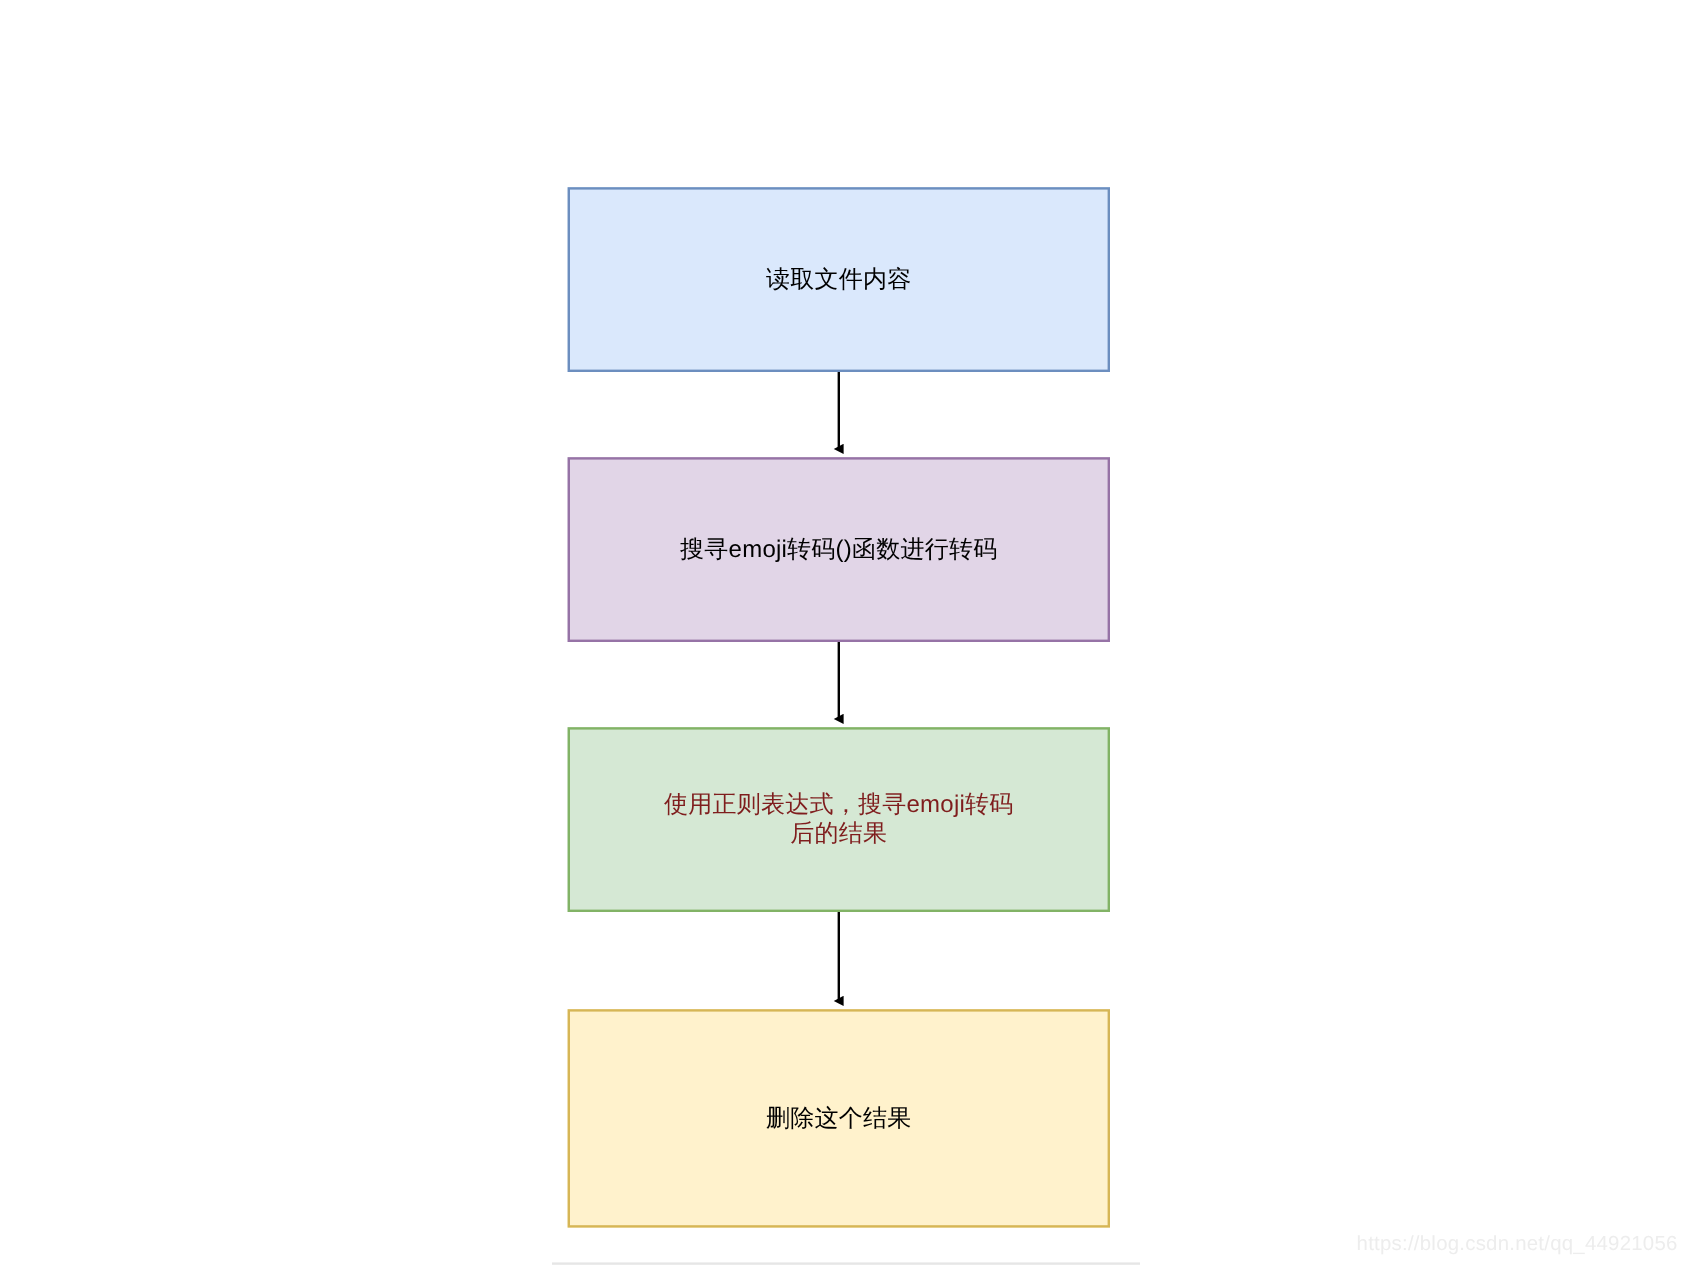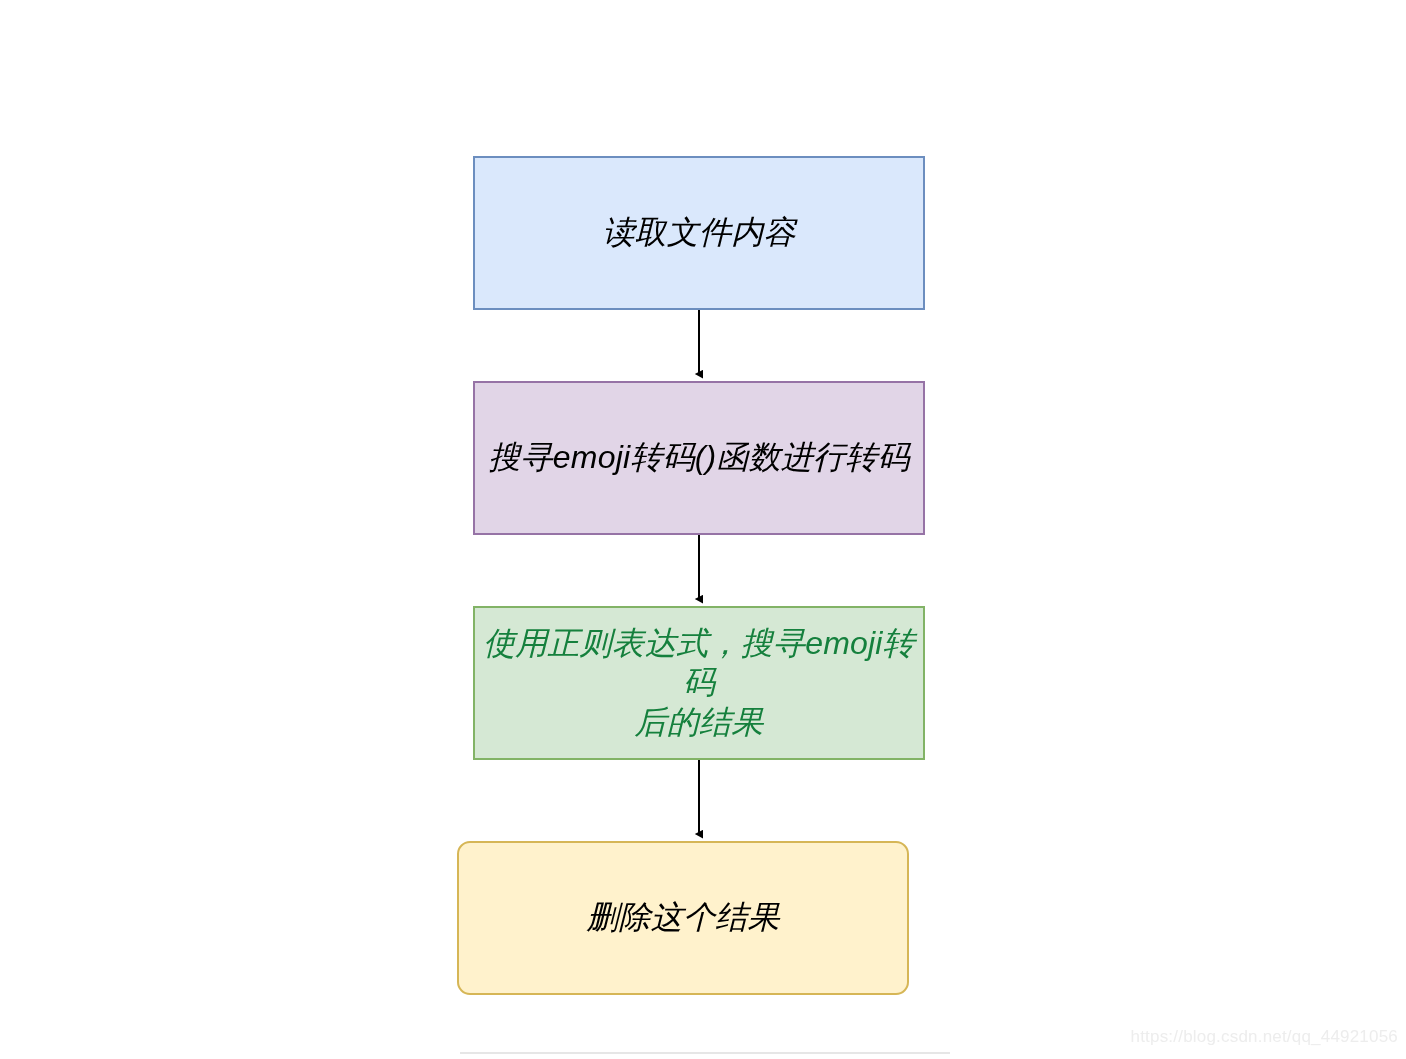--- a/index.html
+++ b/index.html
@@ -28,27 +28,26 @@
     box-sizing: border-box;
     border-style: solid;
     border-width: 2px;
     display: flex;
     align-items: center;
     justify-content: center;
     text-align: center;
   }
 
   .node-label {
-    font-size: 32px;
+    font-size: 20px;
     line-height: 1.22;
     color: #000000;
     letter-spacing: 0.2px;
     padding: 0 6px;
     white-space: pre-line;
-    font-style: italic;
   }
 
   
   #node-read-file {
     left: 473px;
     top: 156px;
     width: 452px;
     height: 154px;
   }
   #node-demojize {
@@ -57,25 +56,24 @@
     width: 452px;
     height: 154px;
   }
   #node-regex {
     left: 473px;
     top: 606px;
     width: 452px;
     height: 154px;
   }
   #node-delete {
-    left: 457px;
+    left: 473px;
     top: 841px;
     width: 452px;
-    height: 154px;
-    border-radius: 13px;
+    height: 182px;
   }
 
   
   #connectors {
     position: absolute;
     left: 0;
     top: 0;
     width: 1406px;
     height: 1059px;
     pointer-events: none;
@@ -124,21 +122,21 @@
 
   <div class="node" id="node-read-file" style="background: rgb(218, 232, 252); border-color: rgb(108, 142, 191);">
     <span class="node-label" style="color: rgb(0, 0, 0);">读取文件内容</span>
   </div>
 
   <div class="node" id="node-demojize" style="background: rgb(225, 213, 231); border-color: rgb(150, 115, 166);">
     <span class="node-label" style="color: rgb(0, 0, 0);">搜寻emoji转码()函数进行转码</span>
   </div>
 
   <div class="node" id="node-regex" style="background: rgb(213, 232, 212); border-color: rgb(130, 179, 102);">
-    <span class="node-label" style="color: #15803d;">使用正则表达式，搜寻emoji转码
+    <span class="node-label" style="color: #7f1d1d;">使用正则表达式，搜寻emoji转码
 后的结果</span>
   </div>
 
   <div class="node" id="node-delete" style="background: rgb(255, 242, 204); border-color: rgb(214, 182, 86);">
     <span class="node-label" style="color: rgb(0, 0, 0);">删除这个结果</span>
   </div>
 
   <div id="baseline-rule"></div>
 
   <div id="watermark" style="color: rgb(237, 237, 237);">https://blog.csdn.net/qq_44921056</div>

